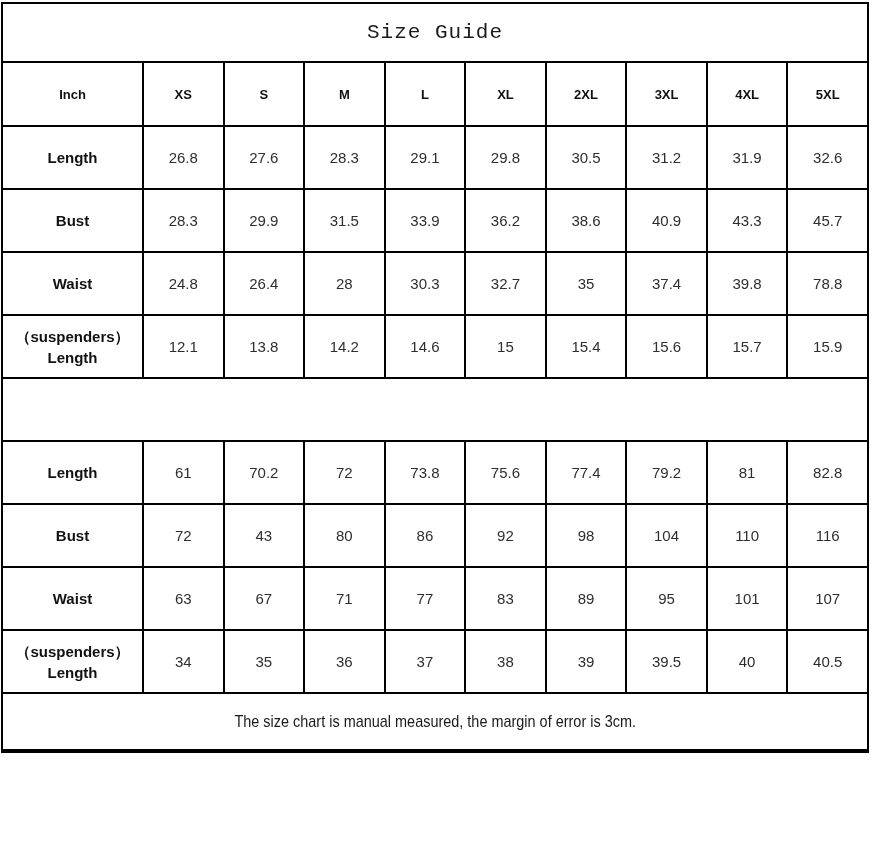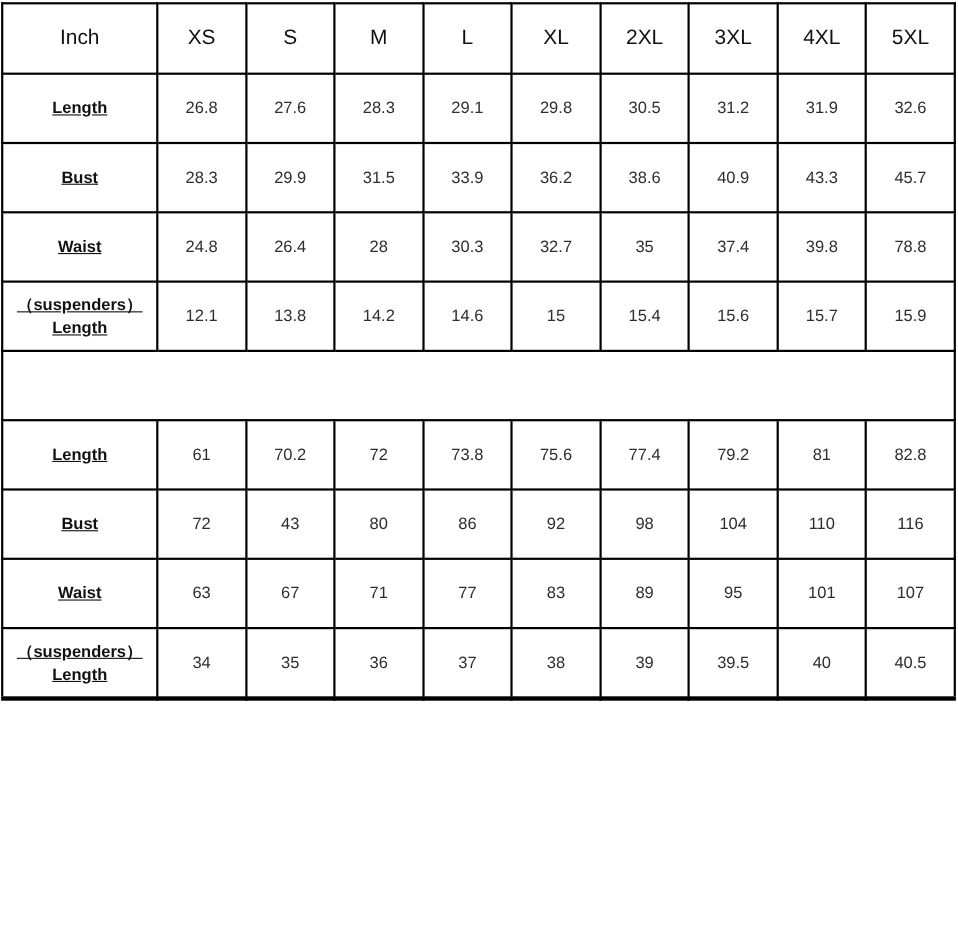--- a/index.html
+++ b/index.html
@@ -32,34 +32,33 @@
   }
   td.title-cell {
     height: 57px;
     font-family: "Liberation Mono", "DejaVu Sans Mono", monospace;
     font-size: 21px;
     letter-spacing: 1px;
     color: #1a1a1a;
   }
   tr.header-row td {
     height: 62px;
-    font-weight: normal;
-    font-size: 19px;
+    font-weight: bold;
+    font-size: 13px;
     color: #111111;
   }
   tr.data-row td {
     height: 61px;
     font-size: 15px;
     color: #2e2e2e;
   }
   tr.data-row td.row-label {
     font-weight: bold;
     color: #111111;
     line-height: 1.4;
-    text-decoration: underline;
   }
   tr.spacer-row td {
     height: 61px;
   }
   tr.footer-row td {
     height: 55px;
     font-size: 17px;
     color: #1a1a1a;
   }
   .narrow {
@@ -81,20 +80,23 @@
         <col>
         <col>
         <col>
         <col>
         <col>
         <col>
         <col>
     </colgroup>
     <tbody>
 
+      <tr>
+        <td class="title-cell" colspan="10">Size Guide</td>
+      </tr>
 
       <tr class="header-row">
         <td>Inch</td>
         <td>XS</td>
         <td>S</td>
         <td>M</td>
         <td>L</td>
         <td>XL</td>
         <td>2XL</td>
         <td>3XL</td>
@@ -210,16 +212,21 @@
         <td>35</td>
         <td>36</td>
         <td>37</td>
         <td>38</td>
         <td>39</td>
         <td>39.5</td>
         <td>40</td>
         <td>40.5</td>
       </tr>
 
+      <tr class="footer-row">
+        <td colspan="10">
+          <span class="narrow">The size chart is manual measured, the margin of error is 3cm.</span>
+        </td>
+      </tr>
 
     </tbody>
   </table>
 </div>
 
 </body></html>

